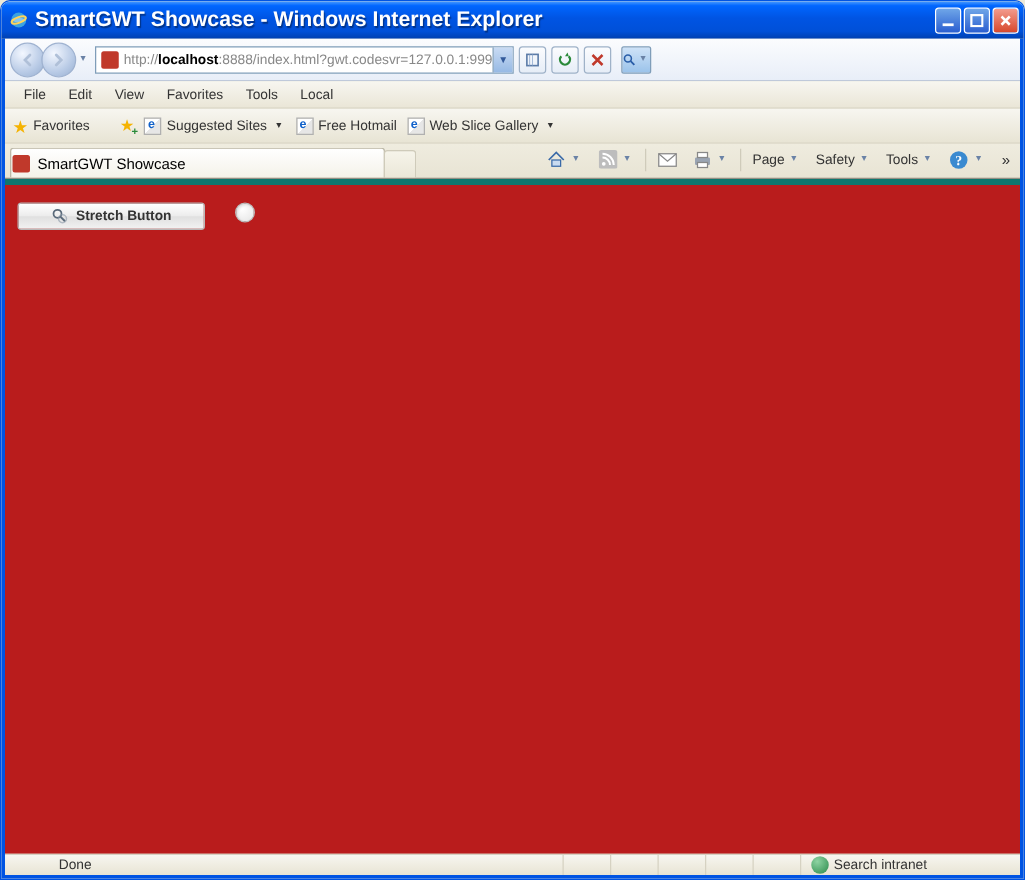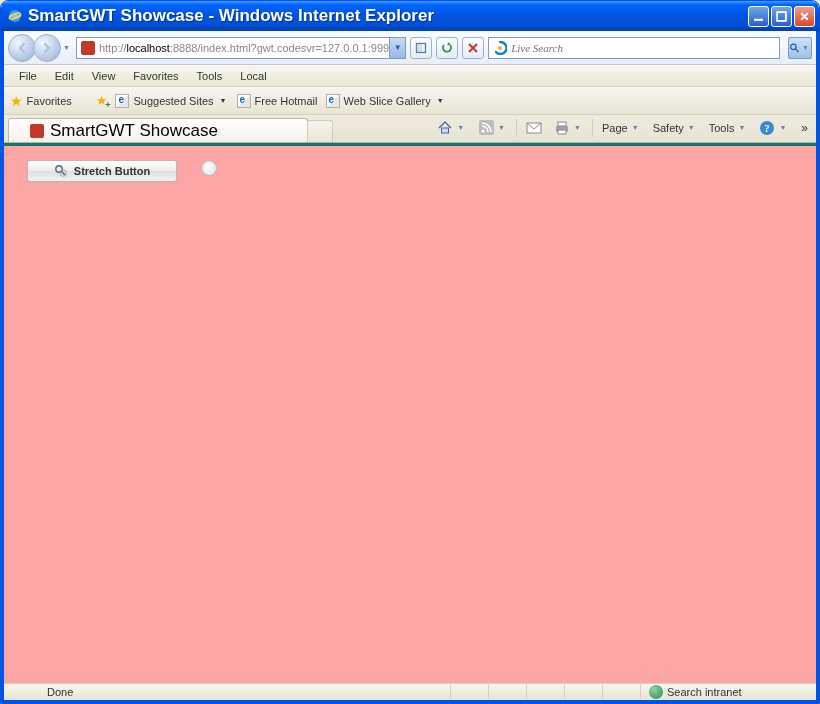--- a/index.html
+++ b/index.html
@@ -170,23 +170,23 @@
   padding: 0 4px;
 }
 .tab {
   height: 24px;
   min-width: 300px;
   background: linear-gradient(to bottom, #fff, #f4f2e9);
   border: 1px solid #bdb9a8;
   border-bottom: none;
   border-radius: 3px 3px 0 0;
   display: flex; align-items: center;
-  padding: 0 21px;
+  padding: 0 1px;
   gap: 6px;
-  font-size: 17px;
+  font-size: 12px;
 }
 .tab .site-icon {
   width: 14px; height: 14px;
   background: #c0392b; border-radius: 2px;
 }
 .newtab {
   width: 26px; height: 22px;
   border: 1px solid #cfcbba;
   border-bottom: none;
   border-radius: 3px 3px 0 0;
@@ -204,23 +204,23 @@
   color: #333; font-size: 11px;
   padding: 2px 3px;
 }
 .cmd-icon { width: 16px; height: 16px; display: flex; align-items: center; justify-content: center; }
 .cmd-sep { width: 1px; height: 18px; background: #cfcbba; }
 .chevrons { font-size: 12px; color: #333; padding: 0 4px; }
 
 
 .content {
   flex: 1;
-  background: #fca5a5;
-  border-top: 3px solid #0f766e;
-  padding: 14px 23px;
+  background: #b91c1c;
+  border-top: 5px solid #0f766e;
+  padding: 14px 10px;
   display: flex;
   gap: 24px;
   align-items: flex-start;
 }
 .sg-btn {
   height: 22px;
   padding: 0 14px;
   border: 1px solid #b8b8b8;
   border-radius: 3px;
   background: linear-gradient(to bottom, #ffffff, #ececec 48%, #e0e0e0 52%, #f2f2f2);
@@ -318,21 +318,21 @@
       <svg width="14" height="14" viewBox="0 0 14 14">
             <path d="M5 3 L9 7 L5 11" fill="none" stroke="#b0c0d8" stroke-width="2.2" stroke-linecap="round"></path>
           </svg>
     </div>
     <span class="dd-arrow">▼</span>
   </div>
 
   <div class="url-box">
     <span class="site-icon"></span>
     <div style="flex:1; overflow:hidden; white-space:nowrap; font-size:11px; color:#888;">
-      <span>http://</span><span style="color:#000; font-weight:normal;">localhost</span><span>:8888/index.html?gwt.codesvr=127.0.0.1:999</span>
+      <span>http://</span><span style="color:#000; font-weight:bold;">localhost</span><span>:8888/index.html?gwt.codesvr=127.0.0.1:999</span>
     </div>
     <div class="url-dd">
           <span style="color:#335a9a;font-size:8px">▼</span>
         </div>
   </div>
 
   <div class="sq-btn">
     <svg width="14" height="14" viewBox="0 0 14 14">
           <rect x="2.5" y="2.5" width="9" height="9" fill="none" stroke="#5c7ca8" stroke-width="1.3"></rect>
           <path d="M7 2.5 v9 M4.7 2.5 v9" stroke="#8aa6cc" stroke-width=".6"></path>
@@ -343,29 +343,20 @@
           <path d="M4 4 A4 4 0 1 0 10 4" fill="none" stroke="#2a8a3a" stroke-width="1.8"></path>
           <path d="M9 1 L10 4 L7 4 Z" fill="#2a8a3a"></path>
         </svg>
   </div>
   <div class="sq-btn">
     <svg width="12" height="12" viewBox="0 0 12 12">
           <path d="M2 2 L10 10 M10 2 L2 10" stroke="#c0392b" stroke-width="2"></path>
         </svg>
   </div>
 
-  <div class="search-box">
-    <span class="bing-icon">
-      <svg width="14" height="14" viewBox="0 0 14 14">
-            <path d="M7 1 a6 6 0 1 1 -4 10" fill="none" stroke="#0a84c1" stroke-width="2.4" stroke-linecap="round"></path>
-            <circle cx="7" cy="7" r="2" fill="#f5a623"></circle>
-          </svg>
-    </span>
-    <input type="text" placeholder="Live Search" style="">
-  </div>
   <div class="mag-btn">
     <svg width="14" height="14" viewBox="0 0 14 14">
           <circle cx="5.5" cy="5.5" r="3.5" fill="none" stroke="#2a5ea8" stroke-width="1.6"></circle>
           <path d="M8.2 8.2 L12 12" stroke="#2a5ea8" stroke-width="1.8"></path>
         </svg>
     <span class="dd-arrow" style="margin-left:2px">▼</span>
   </div>
 </div>
 
 <div class="menubar">

